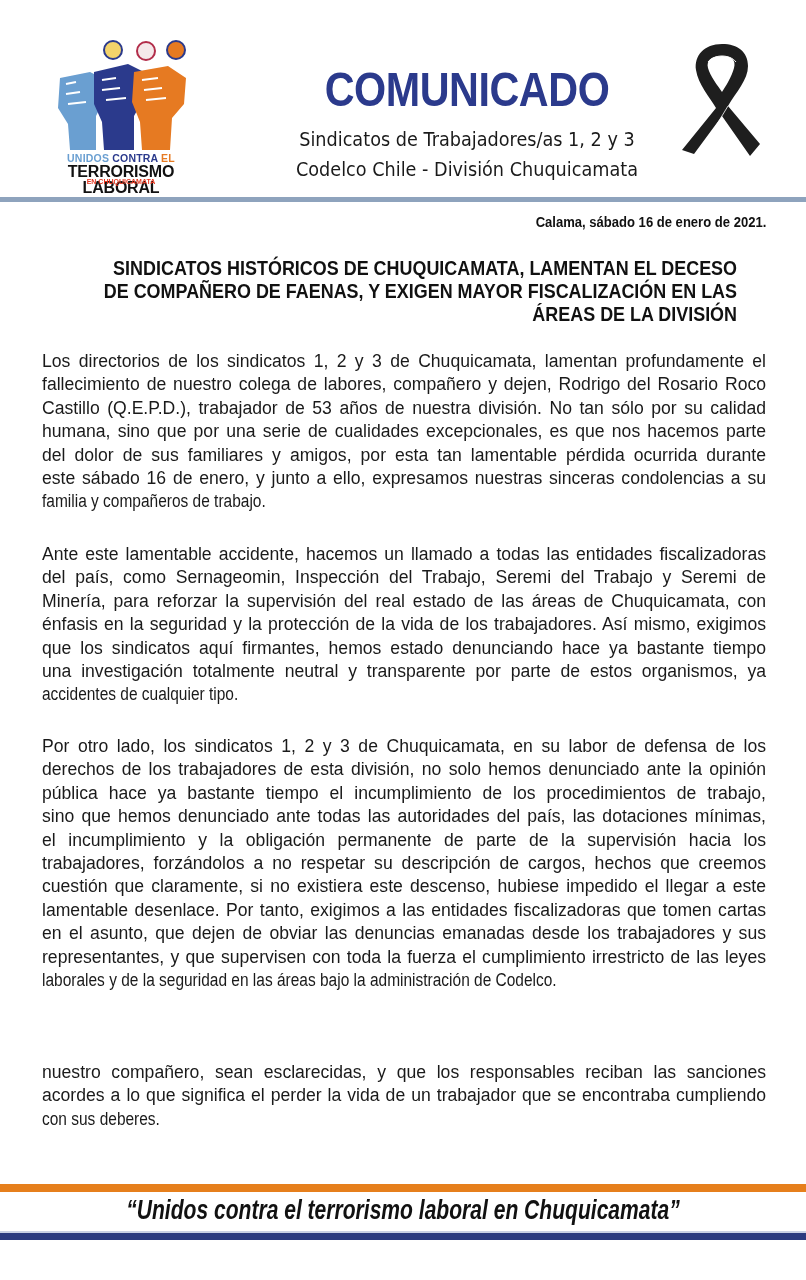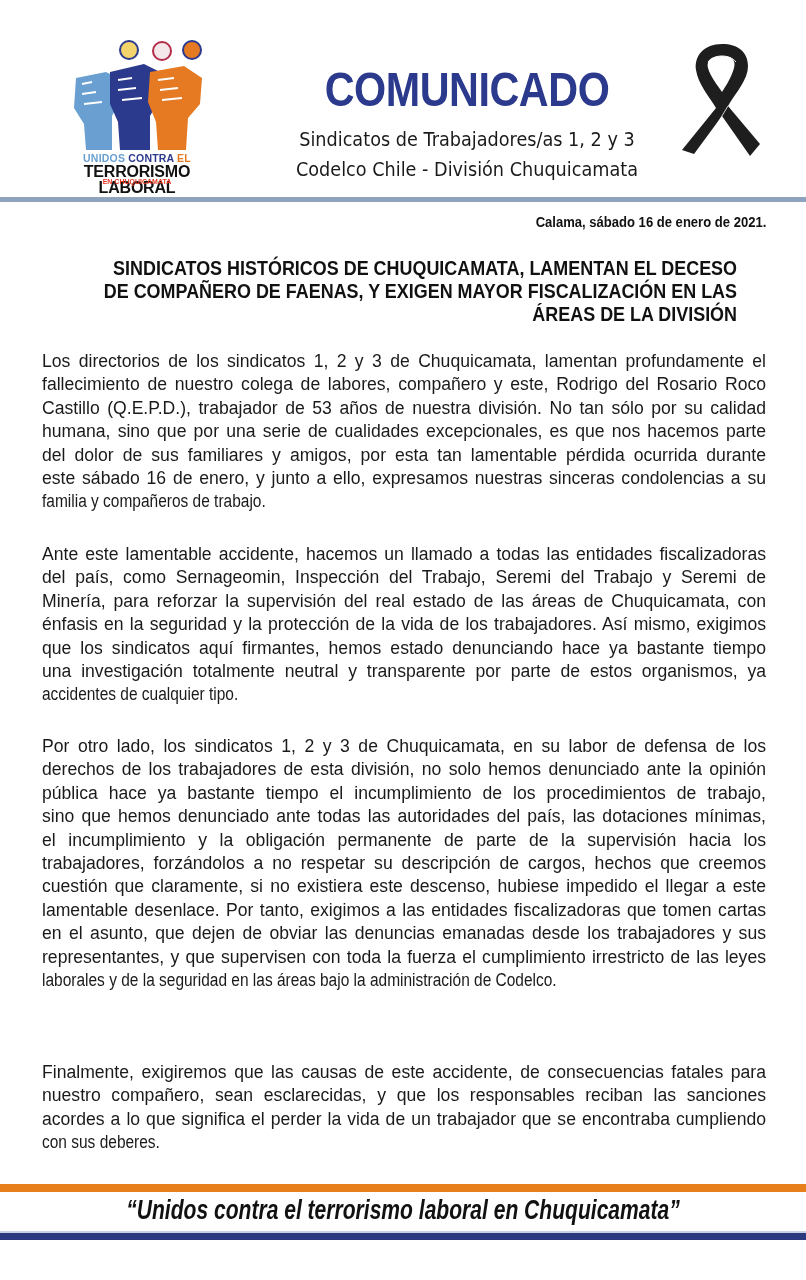--- a/index.html
+++ b/index.html
@@ -1,18 +1,18 @@
 <!DOCTYPE html>
 <html><head>
 <meta charset="utf-8">
 <style>
   html, body { margin: 0; padding: 0; background: #ffffff; }
   body { width: 806px; height: 1280px; position: relative; overflow: hidden; font-family: "Liberation Sans", sans-serif; color: #1a1a1a; }
 
-  .logo { position: absolute; left: 62px; top: 38px; width: 150px; height: 150px; }
+  .logo { position: absolute; left: 46px; top: 38px; width: 150px; height: 150px; }
   .logo svg { display: block; }
   .logo-text { position: absolute; left: 0; width: 150px; text-align: center; font-family: "Liberation Sans", sans-serif; font-weight: bold; line-height: 1; }
   .logo-l1 { top: 115px; font-size: 10.5px; letter-spacing: 0.2px; }
   .logo-l1 .c1 { color: #6a9fd1; }
   .logo-l1 .c2 { color: #2b3a8c; }
   .logo-l1 .c3 { color: #e67a22; }
   .logo-l2 { top: 126px; font-size: 16px; color: #111; letter-spacing: -0.2px; }
   .logo-l3 { top: 140px; font-size: 7px; color: #e5361f; }
 
   .title { position: absolute; left: 262px; top: 66px; width: 410px; text-align: center; font-family: "Liberation Sans", sans-serif; font-weight: bold; font-size: 48px; color: #2b3a8c; letter-spacing: -0.5px; line-height: 1; transform: scaleX(0.86); transform-origin: center; }
@@ -85,21 +85,21 @@
 
 <h1 class="headline" style="margin:0;text-align:right;">
   <span style="display: block; transform: scaleX(0.92);">SINDICATOS HISTÓRICOS DE CHUQUICAMATA, LAMENTAN EL DECESO</span>
   <span style="display: block; transform: scaleX(0.92);">DE COMPAÑERO DE FAENAS, Y EXIGEN MAYOR FISCALIZACIÓN EN LAS</span>
   <span style="display: block; transform: scaleX(0.92);">ÁREAS DE LA DIVISIÓN</span>
 </h1>
 
 <div class="body p1">
   <p class="para">
     <span class="line" style="display: block; width: 724px;">Los directorios de los sindicatos 1, 2 y 3 de Chuquicamata, lamentan profundamente el</span>
-    <span class="line" style="display: block; width: 724px;">fallecimiento de nuestro colega de labores, compañero y este, Rodrigo del Rosario Roco</span>
+    <span class="line" style="display: block; width: 724px;">fallecimiento de nuestro colega de labores, compañero y dejen, Rodrigo del Rosario Roco</span>
     <span class="line" style="display: block; width: 724px;">Castillo (Q.E.P.D.), trabajador de 53 años de nuestra división. No tan sólo por su calidad</span>
     <span class="line" style="display: block; width: 724px;">humana, sino que por una serie de cualidades excepcionales, es que nos hacemos parte</span>
     <span class="line" style="display: block; width: 724px;">del dolor de sus familiares y amigos, por esta tan lamentable pérdida ocurrida durante</span>
     <span class="line" style="display: block; width: 724px;">este sábado 16 de enero, y junto a ello, expresamos nuestras sinceras condolencias a su</span>
     <span class="line last" style="display: block; width: auto; transform: scaleX(0.88);">familia y compañeros de trabajo.</span>
   </p>
 </div>
 
 <div class="body p2">
   <p class="para">
@@ -124,21 +124,20 @@
     <span class="line" style="display: block; width: 724px;">cuestión que claramente, si no existiera este descenso, hubiese impedido el llegar a este</span>
     <span class="line" style="display: block; width: 724px;">lamentable desenlace. Por tanto, exigimos a las entidades fiscalizadoras que tomen cartas</span>
     <span class="line" style="display: block; width: 724px;">en el asunto, que dejen de obviar las denuncias emanadas desde los trabajadores y sus</span>
     <span class="line" style="display: block; width: 724px;">representantes, y que supervisen con toda la fuerza el cumplimiento irrestricto de las leyes</span>
     <span class="line last" style="display: block; width: auto; transform: scaleX(0.88);">laborales y de la seguridad en las áreas bajo la administración de Codelco.</span>
   </p>
 </div>
 
 <div class="body p4">
   <p class="para">
-    <span class="line" style="display: block; width: 724px;">Finalmente, exigiremos que las causas de este accidente, de consecuencias fatales para</span>
     <span class="line" style="display: block; width: 724px;">nuestro compañero, sean esclarecidas, y que los responsables reciban las sanciones</span>
     <span class="line" style="display: block; width: 724px;">acordes a lo que significa el perder la vida de un trabajador que se encontraba cumpliendo</span>
     <span class="line last" style="display: block; width: auto; transform: scaleX(0.88);">con sus deberes.</span>
   </p>
 </div>
 
 <div class="orange-rule"></div>
 <div class="motto">“Unidos contra el terrorismo laboral en Chuquicamata”</div>
 <div class="blue-rule-light"></div>
 <div class="blue-rule"></div>

